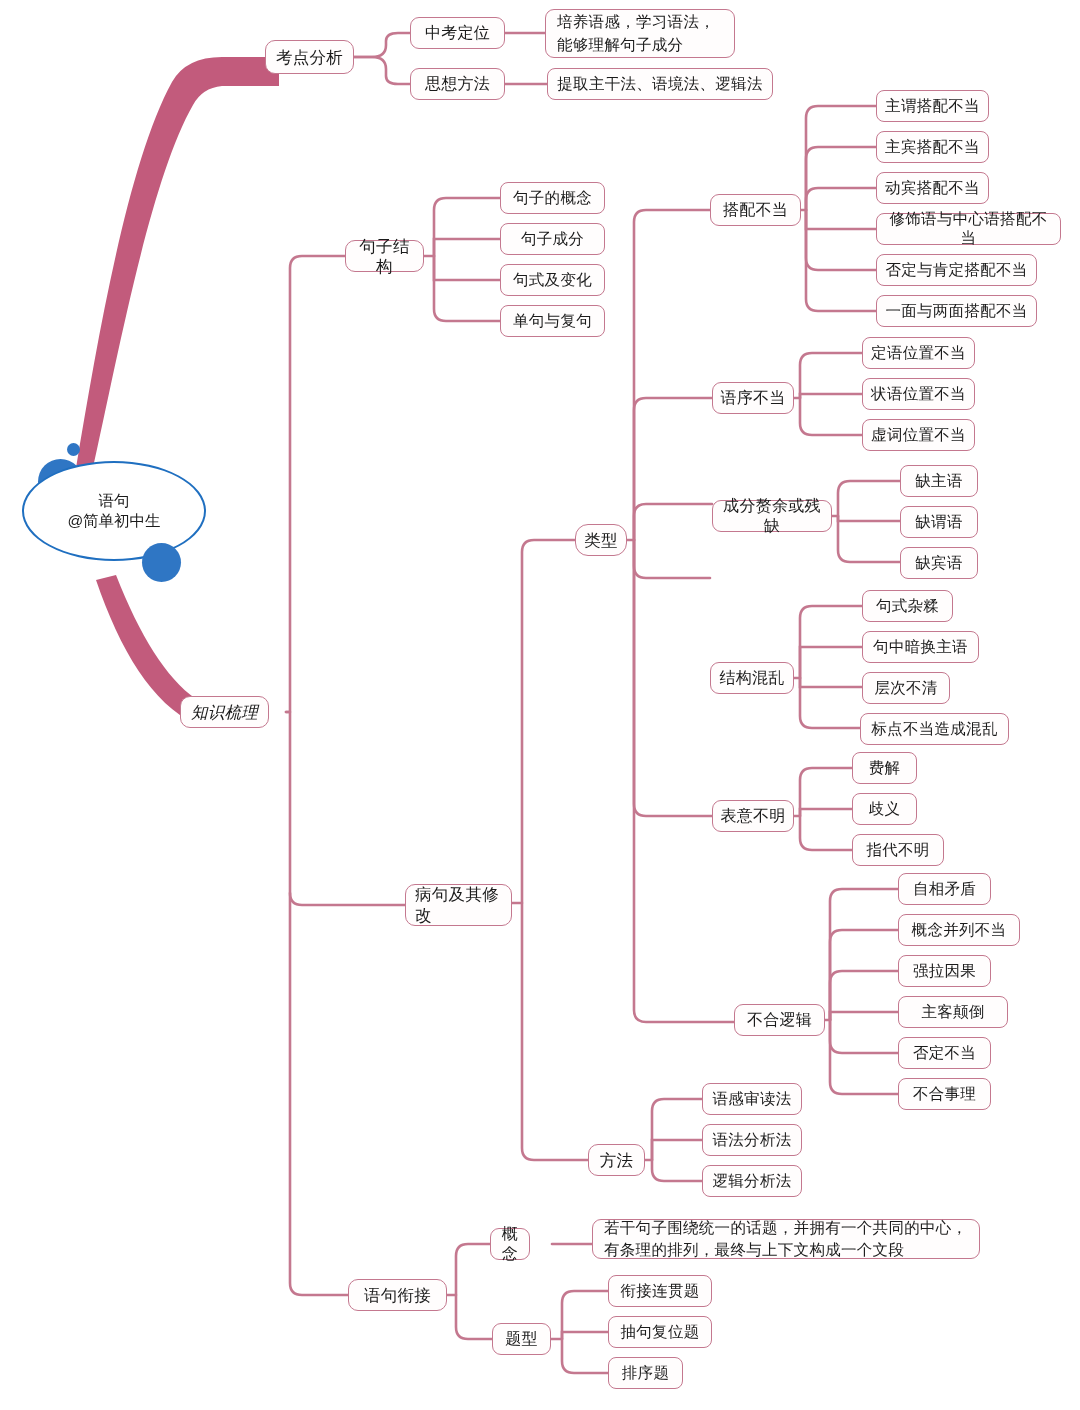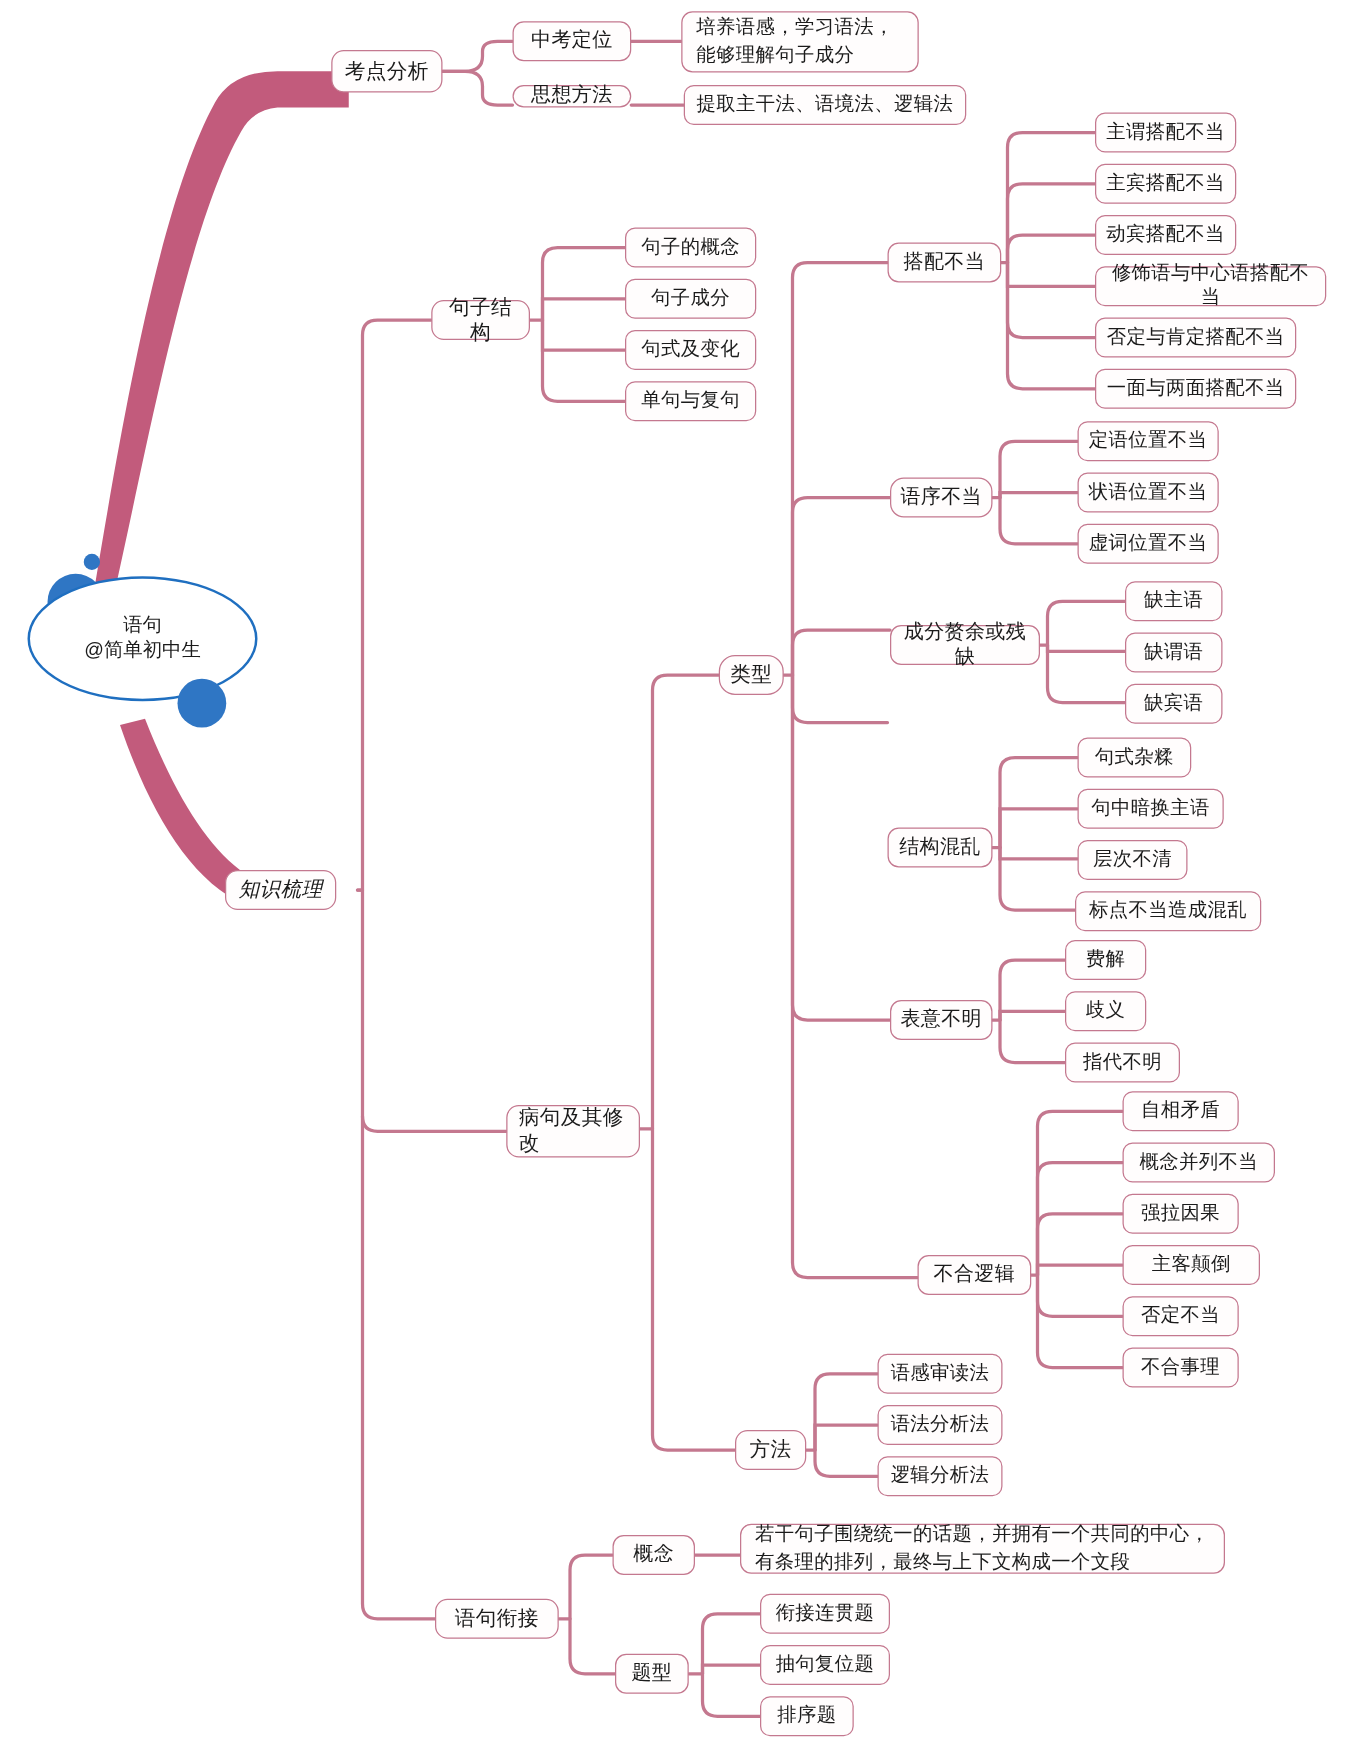--- a/index.html
+++ b/index.html
@@ -194,42 +194,42 @@
       <span class="rl2">@简单初中生</span>
     </div>
     <div class="blob" id="blob-d"></div>
   </div>
 
   <div class="node lvl1" style="left:265px;top:40px;width:89px;height:34px;">考点分析</div>
 
   <div class="node lvl1" style="left:180px;top:696px;width:89px;height:32px;font-style:italic;">知识梳理</div>
 
   <div class="node lvl2" style="left:410px;top:17px;width:95px;height:32px;">中考定位</div>
-  <div class="node lvl2" style="left:410px;top:68px;width:95px;height:18px;">思想方法</div>
+  <div class="node lvl2" style="left:410px;top:68px;width:95px;height:32px;">思想方法</div>
 
   <div class="node wide" style="left:545px;top:9px;width:190px;height:49px;">培养语感，学习语法，
 能够理解句子成分</div>
   <div class="node leaf" style="left:547px;top:68px;width:226px;height:32px;">提取主干法、语境法、逻辑法</div>
 
   <div class="node lvl1" style="left:345px;top:240px;width:79px;height:32px;">句子结构</div>
 
   <div class="node leaf" style="left:500px;top:182px;width:105px;height:32px;">句子的概念</div>
   <div class="node leaf" style="left:500px;top:223px;width:105px;height:32px;">句子成分</div>
   <div class="node leaf" style="left:500px;top:264px;width:105px;height:32px;">句式及变化</div>
   <div class="node leaf" style="left:500px;top:305px;width:105px;height:32px;">单句与复句</div>
 
   <div class="node lvl1 twoline" style="left:405px;top:884px;width:107px;height:42px;">病句及其修
 改</div>
 
   <div class="node lvl1" style="left:575px;top:524px;width:52px;height:32px;border-radius:13px;">类型</div>
 
   <div class="node lvl1" style="left:588px;top:1144px;width:57px;height:32px;">方法</div>
 
   <div class="node lvl2" style="left:710px;top:194px;width:91px;height:32px;">搭配不当</div>
-  <div class="node lvl2" style="left:712px;top:382px;width:82px;height:32px;border-radius:11px;">语序不当</div>
+  <div class="node lvl2" style="left:712px;top:382px;width:82px;height:32px;">语序不当</div>
   <div class="node lvl2" style="left:712px;top:500px;width:120px;height:32px;">成分赘余或残缺</div>
   <div class="node lvl2" style="left:710px;top:662px;width:84px;height:32px;">结构混乱</div>
   <div class="node lvl2" style="left:712px;top:800px;width:82px;height:32px;">表意不明</div>
   <div class="node lvl2" style="left:734px;top:1004px;width:91px;height:32px;">不合逻辑</div>
 
   <div class="node leaf" style="left:876px;top:90px;width:113px;height:32px;">主谓搭配不当</div>
   <div class="node leaf" style="left:876px;top:131px;width:113px;height:32px;">主宾搭配不当</div>
   <div class="node leaf" style="left:876px;top:172px;width:113px;height:32px;">动宾搭配不当</div>
   <div class="node leaf" style="left:876px;top:213px;width:185px;height:32px;">修饰语与中心语搭配不当</div>
   <div class="node leaf" style="left:876px;top:254px;width:161px;height:32px;">否定与肯定搭配不当</div>
@@ -258,21 +258,21 @@
   <div class="node leaf" style="left:898px;top:996px;width:110px;height:32px;">主客颠倒</div>
   <div class="node leaf" style="left:898px;top:1037px;width:93px;height:32px;">否定不当</div>
   <div class="node leaf" style="left:898px;top:1078px;width:93px;height:32px;">不合事理</div>
 
   <div class="node leaf" style="left:702px;top:1083px;width:100px;height:32px;">语感审读法</div>
   <div class="node leaf" style="left:702px;top:1124px;width:100px;height:32px;">语法分析法</div>
   <div class="node leaf" style="left:702px;top:1165px;width:100px;height:32px;">逻辑分析法</div>
 
   <div class="node lvl1" style="left:348px;top:1279px;width:99px;height:32px;">语句衔接</div>
 
-  <div class="node lvl2" style="left:490px;top:1228px;width:66px;height:32px;">概念</div>
+  <div class="node lvl2" style="left:490px;top:1228px;width:40px;height:32px;">概念</div>
   <div class="node lvl2" style="left:492px;top:1323px;width:59px;height:32px;">题型</div>
 
   <div class="node wide" style="left:592px;top:1219px;width:388px;height:40px;">若干句子围绕统一的话题，并拥有一个共同的中心，
 有条理的排列，最终与上下文构成一个文段</div>
 
   <div class="node leaf" style="left:608px;top:1275px;width:104px;height:32px;">衔接连贯题</div>
   <div class="node leaf" style="left:608px;top:1316px;width:104px;height:32px;">抽句复位题</div>
   <div class="node leaf" style="left:608px;top:1357px;width:75px;height:32px;">排序题</div>
 
 </div>

